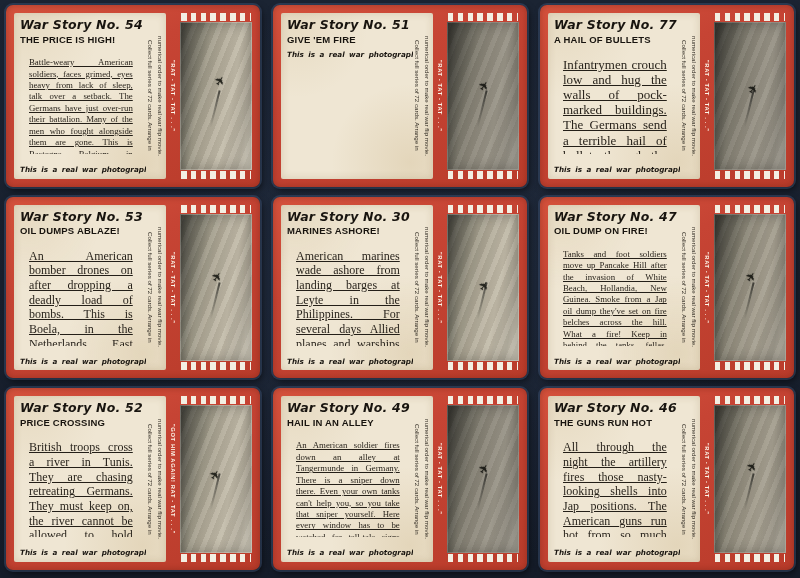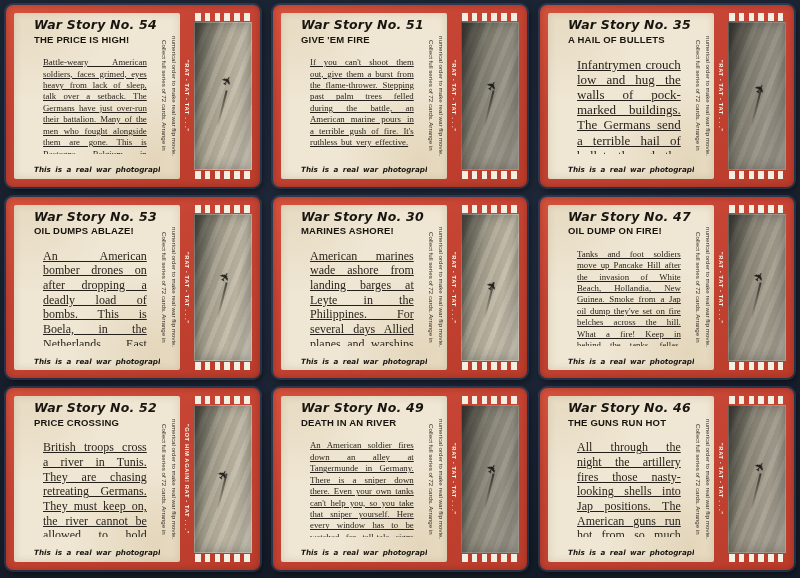--- a/index.html
+++ b/index.html
@@ -18,21 +18,20 @@
     background:linear-gradient(155deg,#d5523c 0%,#c64434 35%,#ba3c2b 100%);
     box-shadow:0 0 0 2px rgba(64,86,122,.45), 2px 3px 7px rgba(0,0,0,.6), inset 0 0 6px rgba(80,20,10,.35);
   }
   .paper{
     flex:0 0 152px;display:flex;border-radius:2px;overflow:hidden;
     background:
       radial-gradient(circle at 85% 90%, rgba(166,128,58,.16), transparent 40%),
       radial-gradient(circle at 10% 8%, rgba(166,128,58,.10), transparent 35%),
       #efe6d3;
     box-shadow:inset 0 0 8px rgba(118,88,40,.20);
-    padding-left:14px;
   }
   .panel{flex:1;min-width:0;padding:5px 4px 4px 6px;display:flex;flex-direction:column;overflow:hidden;}
   .title{font:italic 700 12.5px/1.1 "DejaVu Sans",sans-serif;color:#18140f;text-align:center;letter-spacing:.2px;white-space:nowrap;}
   .subtitle{font:700 9.5px/1.2 "Liberation Sans",sans-serif;color:#18140f;text-align:left;margin:2px 0 3px;letter-spacing:.2px;}
   .body{font:400 8.8px/1.3 "Liberation Serif",serif;color:#241f18;text-align:justify;margin:9px;word-spacing:1.5px;flex:1;overflow:hidden;text-decoration:underline;}
   .body.lg{font-size:12px;line-height:1.22;word-spacing:1px;}
   .body.xl{font-size:13px;line-height:1.16;word-spacing:.5px;}
   .footnote{font:italic 700 7.2px/1.2 "DejaVu Sans",sans-serif;color:#18140f;margin-top:3px;word-spacing:2px;white-space:nowrap;}
   .vt{writing-mode:vertical-rl;text-orientation:sideways;white-space:nowrap;display:block;height:100%;text-align:center;}
   .collect{flex:0 0 auto;display:flex;padding:3px 1px 3px 0;}
@@ -93,44 +92,43 @@
       </div>
       <div class="sprockets bottom"></div>
     </div>
   </div>
 
   <div class="card">
     <div class="paper">
       <div class="panel">
         <div class="title">War Story No. 51</div>
         <div class="subtitle">GIVE 'EM FIRE</div>
-        <p class="body">If you can't shoot them out, give them a burst from the flame-thrower. Stepping past palm trees felled during the battle, an American marine pours in a terrible gush of fire. It's ruthless but very effective.</p>
-        <div class="footnote">This is a real war photograph</div>
-      </div>
-      <div class="collect">
-        <span class="vt">Collect full series of 72 cards. Arrange in</span>
-        <span class="vt">numerical order to make real war flip movie.</span>
-      </div>
-    </div>
-    <div class="strip">
-      <span class="vt">"RAT - TAT - TAT . . ."</span>
-    </div>
-    <div class="film">
-      <div class="sprockets top"></div>
-      <div class="photo">
-        <span class="plane">✈</span>
-      </div>
-      <div class="sprockets bottom"></div>
-    </div>
-  </div>
-
-  <div class="card">
-    <div class="paper">
-      <div class="panel">
-        <div class="title">War Story No. 35</div>
+        <div class="footnote">This is a real war photograph</div>
+      </div>
+      <div class="collect">
+        <span class="vt">Collect full series of 72 cards. Arrange in</span>
+        <span class="vt">numerical order to make real war flip movie.</span>
+      </div>
+    </div>
+    <div class="strip">
+      <span class="vt">"RAT - TAT - TAT . . ."</span>
+    </div>
+    <div class="film">
+      <div class="sprockets top"></div>
+      <div class="photo">
+        <span class="plane">✈</span>
+      </div>
+      <div class="sprockets bottom"></div>
+    </div>
+  </div>
+
+  <div class="card">
+    <div class="paper">
+      <div class="panel">
+        <div class="title">War Story No. 77</div>
         <div class="subtitle">A HAIL OF BULLETS</div>
         <p class="body xl">Infantrymen crouch low and hug the walls of pock-marked buildings. The Germans send a terrible hail of bullets through the streets. This is Brest, a big submarine base in France. The Germans use subs against our ships from here. Now we have to throw them out and knock out those Nazi subs. Every street leading to the harbour echoes with gunfire. Bullets whine past. Watch out for a sniper, spot him, and go get him.</p>
         <div class="footnote">This is a real war photograph</div>
       </div>
       <div class="collect">
         <span class="vt">Collect full series of 72 cards. Arrange in</span>
         <span class="vt">numerical order to make real war flip movie.</span>
       </div>
     </div>
     <div class="strip">
@@ -242,21 +240,21 @@
         <span class="plane">✈</span>
       </div>
       <div class="sprockets bottom"></div>
     </div>
   </div>
 
   <div class="card">
     <div class="paper">
       <div class="panel">
         <div class="title">War Story No. 49</div>
-        <div class="subtitle">DEATH IN AN RIVER</div>
+        <div class="subtitle">HAIL IN AN ALLEY</div>
         <p class="body">An American soldier fires down an alley at Tangermunde in Germany. There is a sniper down there. Even your own tanks can't help you, so you take that sniper yourself. Here every window has to be watched for tell-tale signs of German riflemen. Every corner demands care.</p>
         <div class="footnote">This is a real war photograph</div>
       </div>
       <div class="collect">
         <span class="vt">Collect full series of 72 cards. Arrange in</span>
         <span class="vt">numerical order to make real war flip movie.</span>
       </div>
     </div>
     <div class="strip">
       <span class="vt">"RAT - TAT - TAT . . ."</span>

